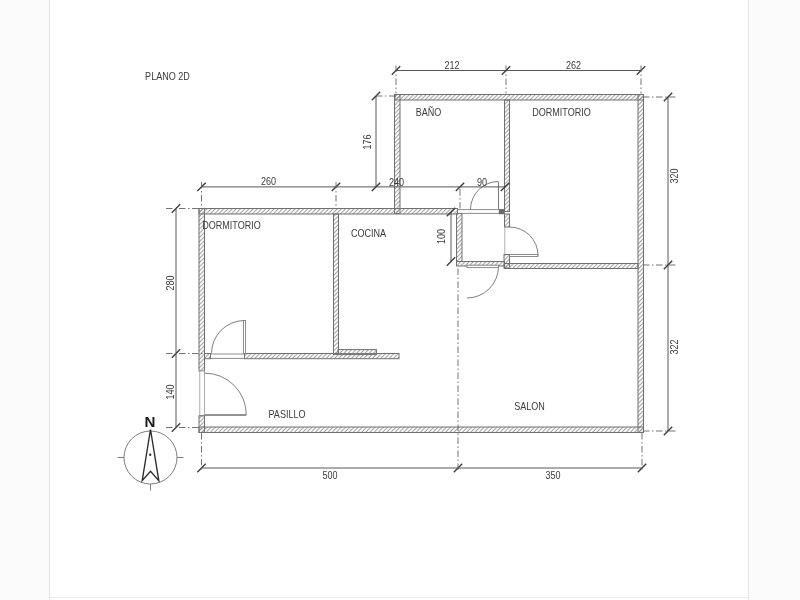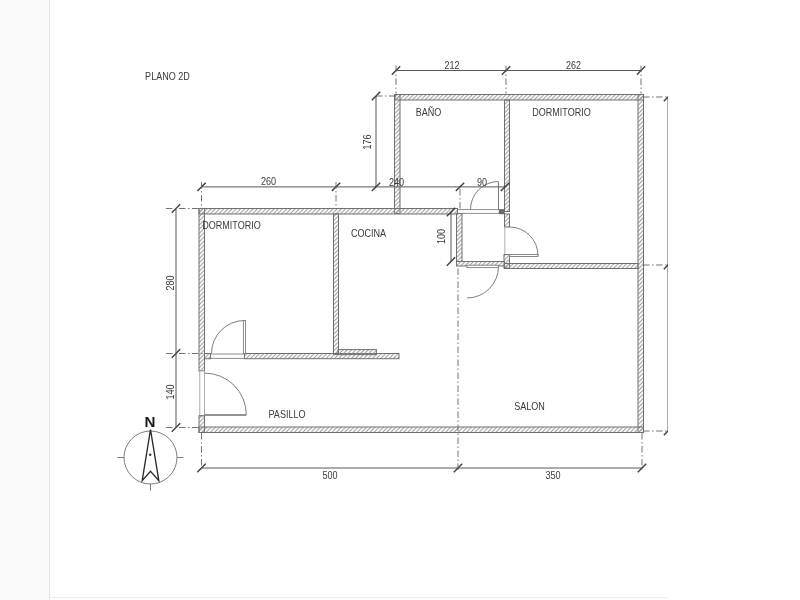--- a/index.html
+++ b/index.html
@@ -1,15 +1,15 @@
 <!DOCTYPE html>
 <html><head><meta charset="utf-8">
 <style>
   html,body{margin:0;padding:0;background:#ffffff;}
-  #wrap{position:relative;width:668px;height:600px;background:#ffffff;overflow:hidden;}
+  #wrap{position:relative;width:800px;height:600px;background:#ffffff;overflow:hidden;}
   svg{filter:grayscale(0.0001);}
   svg text{font-family:"Liberation Sans",sans-serif;}
 </style></head>
 <body>
 <div id="wrap">
 <svg width="800" height="600" viewBox="0 0 800 600" xmlns="http://www.w3.org/2000/svg">
 <defs>
 <pattern id="h" width="4.2" height="4.2" patternUnits="userSpaceOnUse">
 <path d="M-1.05,1.05 L1.05,-1.05 M0,4.2 L4.2,0 M3.15,5.25 L5.25,3.15" stroke="#8f8f8f" stroke-width="0.95" fill="none"></path>
 </pattern>

